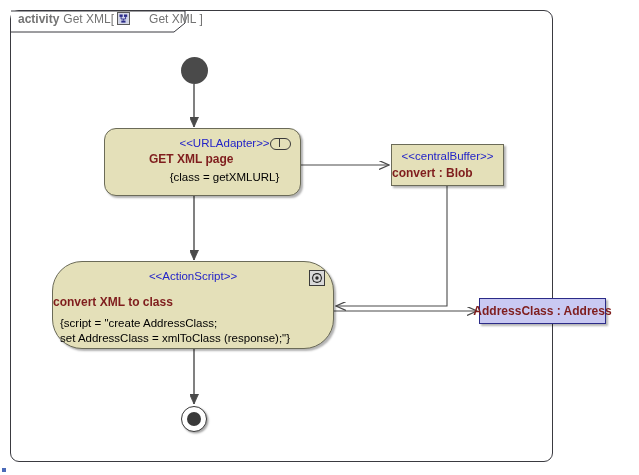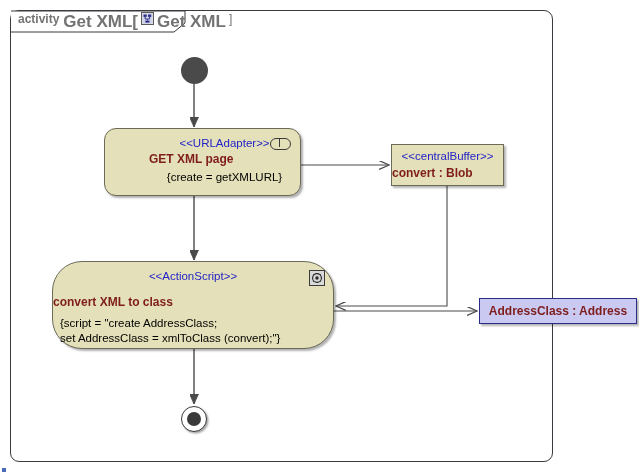--- a/index.html
+++ b/index.html
@@ -19,21 +19,21 @@
     box-sizing:border-box;
     background:#ffffff;
     display:flex;
     padding:0 4px 0 6px;
     white-space:nowrap;
     font-size:12px;color:#737373;
     border-top-left-radius:8px;
     z-index:4;
   }
   .tab-kw{font-weight:bold;font-size:12px;letter-spacing:0px;}
-  .tab-rest{font-weight:bold;font-size:17px;margin-left:4px;}
+  .tab-rest{font-weight:normal;font-size:12px;margin-left:4px;}
   .tab-br{font-weight:normal;font-size:12px;}
 
   
   .tab-icon{
     width:13px;height:13px;margin:0 3px;
     border:1px solid #5a5a5a;background:#dcdce4;
     position:relative;display:inline-block;flex:0 0 auto;
     box-sizing:border-box;
   }
 
@@ -123,21 +123,21 @@
     <span class="tab-rest">Get XML[</span>
     <span class="tab-icon">
       <svg width="11" height="11" viewBox="0 0 11 11" style="display:block;">
         <rect x="0.5" y="0.5" width="10" height="10" fill="#cfd3e8" stroke="none"></rect>
         <rect x="1.5" y="1.5" width="3.2" height="2.4" fill="#2b2b88"></rect>
         <rect x="6.0" y="1.5" width="3.2" height="2.4" fill="#2b2b88"></rect>
         <path d="M3.1 3.9 L3.1 6.0 M7.6 3.9 L7.6 6.0 M3.1 6.0 L7.6 6.0 M5.4 6.0 L5.4 7.6" stroke="#2b2b88" stroke-width="0.9" fill="none"></path>
         <rect x="3.3" y="7.6" width="4.2" height="2.0" fill="#2b2b88"></rect>
       </svg>
     </span>
-    <span class="tab-rest" style="margin-left:0;">Get XML</span>
+    <span class="tab-rest" style="margin-left:16px;">Get XML</span>
     <span class="tab-br" style="margin-left:3px;">]</span>
   </div>
 
   <svg class="edges" style="z-index:1;">
     <defs>
       <marker id="ah" markerWidth="11" markerHeight="9" refX="10" refY="4.5" orient="auto" markerUnits="userSpaceOnUse">
         <path d="M0,0 L10,4.5 L0,9" fill="none" stroke="#4a4a4a" stroke-width="1.2"></path>
       </marker>
       <marker id="ahf" markerWidth="11" markerHeight="9" refX="10" refY="4.5" orient="auto" markerUnits="userSpaceOnUse">
         <path d="M0,0 L10,4.5 L0,9 Z" fill="#4a4a4a" stroke="#4a4a4a" stroke-width="0.8"></path>
@@ -155,45 +155,45 @@
     <path d="M 334 311 L 477 311" fill="none" stroke="#4a4a4a" stroke-width="1.1" marker-end="url(#ah)"></path>
 
     <line x1="194" y1="349" x2="194" y2="404" stroke="#4a4a4a" stroke-width="1.4" marker-end="url(#ahf)"></line>
   </svg>
 
   <div class="init-node" style="left:181px;top:57px;width:27px;height:27px;z-index:2;"></div>
 
   <div class="node rounded" style="left:104px;top:128px;width:197px;height:68px;z-index:2;padding-left:44px;">
     <div class="stereo" style="margin-top:7px;">&lt;&lt;URLAdapter&gt;&gt;</div>
     <div class="nm" style="margin-top:2px;">GET XML page</div>
-    <div class="body-txt body-center" style="margin-top:3px;">{create = getXMLURL}</div>
+    <div class="body-txt body-center" style="margin-top:3px;">{class = getXMLURL}</div>
     <div class="pin-icon" style="right:9px;top:9px;"></div>
   </div>
 
   <div class="node square" style="left:391px;top:144px;width:113px;height:42px;z-index:2;">
     <div class="stereo" style="margin-top:4px;">&lt;&lt;centralBuffer&gt;&gt;</div>
     <div class="nm" style="margin-top:3px;">convert : Blob</div>
   </div>
 
   <div class="node rounded" style="left:52px;top:261px;width:282px;height:88px;z-index:2;border-radius:30px;">
     <div class="stereo" style="margin-top:7px;">&lt;&lt;ActionScript&gt;&gt;</div>
     <div class="nm" style="margin-top:12px;">convert XML to class</div>
     <div class="body-txt" style="margin-top:6px;padding-left:7px;">{script = "create AddressClass;</div>
-    <div class="body-txt" style="padding-left:7px;">set AddressClass = xmlToClass (convert);"}</div>
+    <div class="body-txt" style="padding-left:7px;">set AddressClass = xmlToClass (response);"}</div>
     <div class="gear-box" style="right:8px;top:8px;">
       <svg width="12" height="12" viewBox="0 0 12 12" style="display:block;">
         <circle cx="6" cy="6" r="4.4" fill="none" stroke="#2a2a2a" stroke-width="1.1"></circle>
         <circle cx="6" cy="6" r="1.7" fill="#2a2a2a"></circle>
         <path d="M6 0.9 L6 2.0 M6 10.0 L6 11.1 M0.9 6 L2.0 6 M10.0 6 L11.1 6
                  M2.4 2.4 L3.2 3.2 M8.8 8.8 L9.6 9.6 M9.6 2.4 L8.8 3.2 M3.2 8.8 L2.4 9.6" stroke="#2a2a2a" stroke-width="1.1"></path>
       </svg>
     </div>
   </div>
 
-  <div class="objnode" style="left:479px;top:298px;width:158px;height:26px;z-index:2;">
+  <div class="objnode" style="left:479px;top:298px;width:127px;height:26px;z-index:2;">
     <span class="nm">AddressClass : Address</span>
   </div>
 
   <div class="final-outer" style="left:181px;top:406px;width:26px;height:26px;z-index:2;"></div>
   <div class="final-inner" style="left:187px;top:412px;width:14px;height:14px;z-index:3;"></div>
 
   <div class="stray-dot"></div>
 </div>
 
 </body></html>

